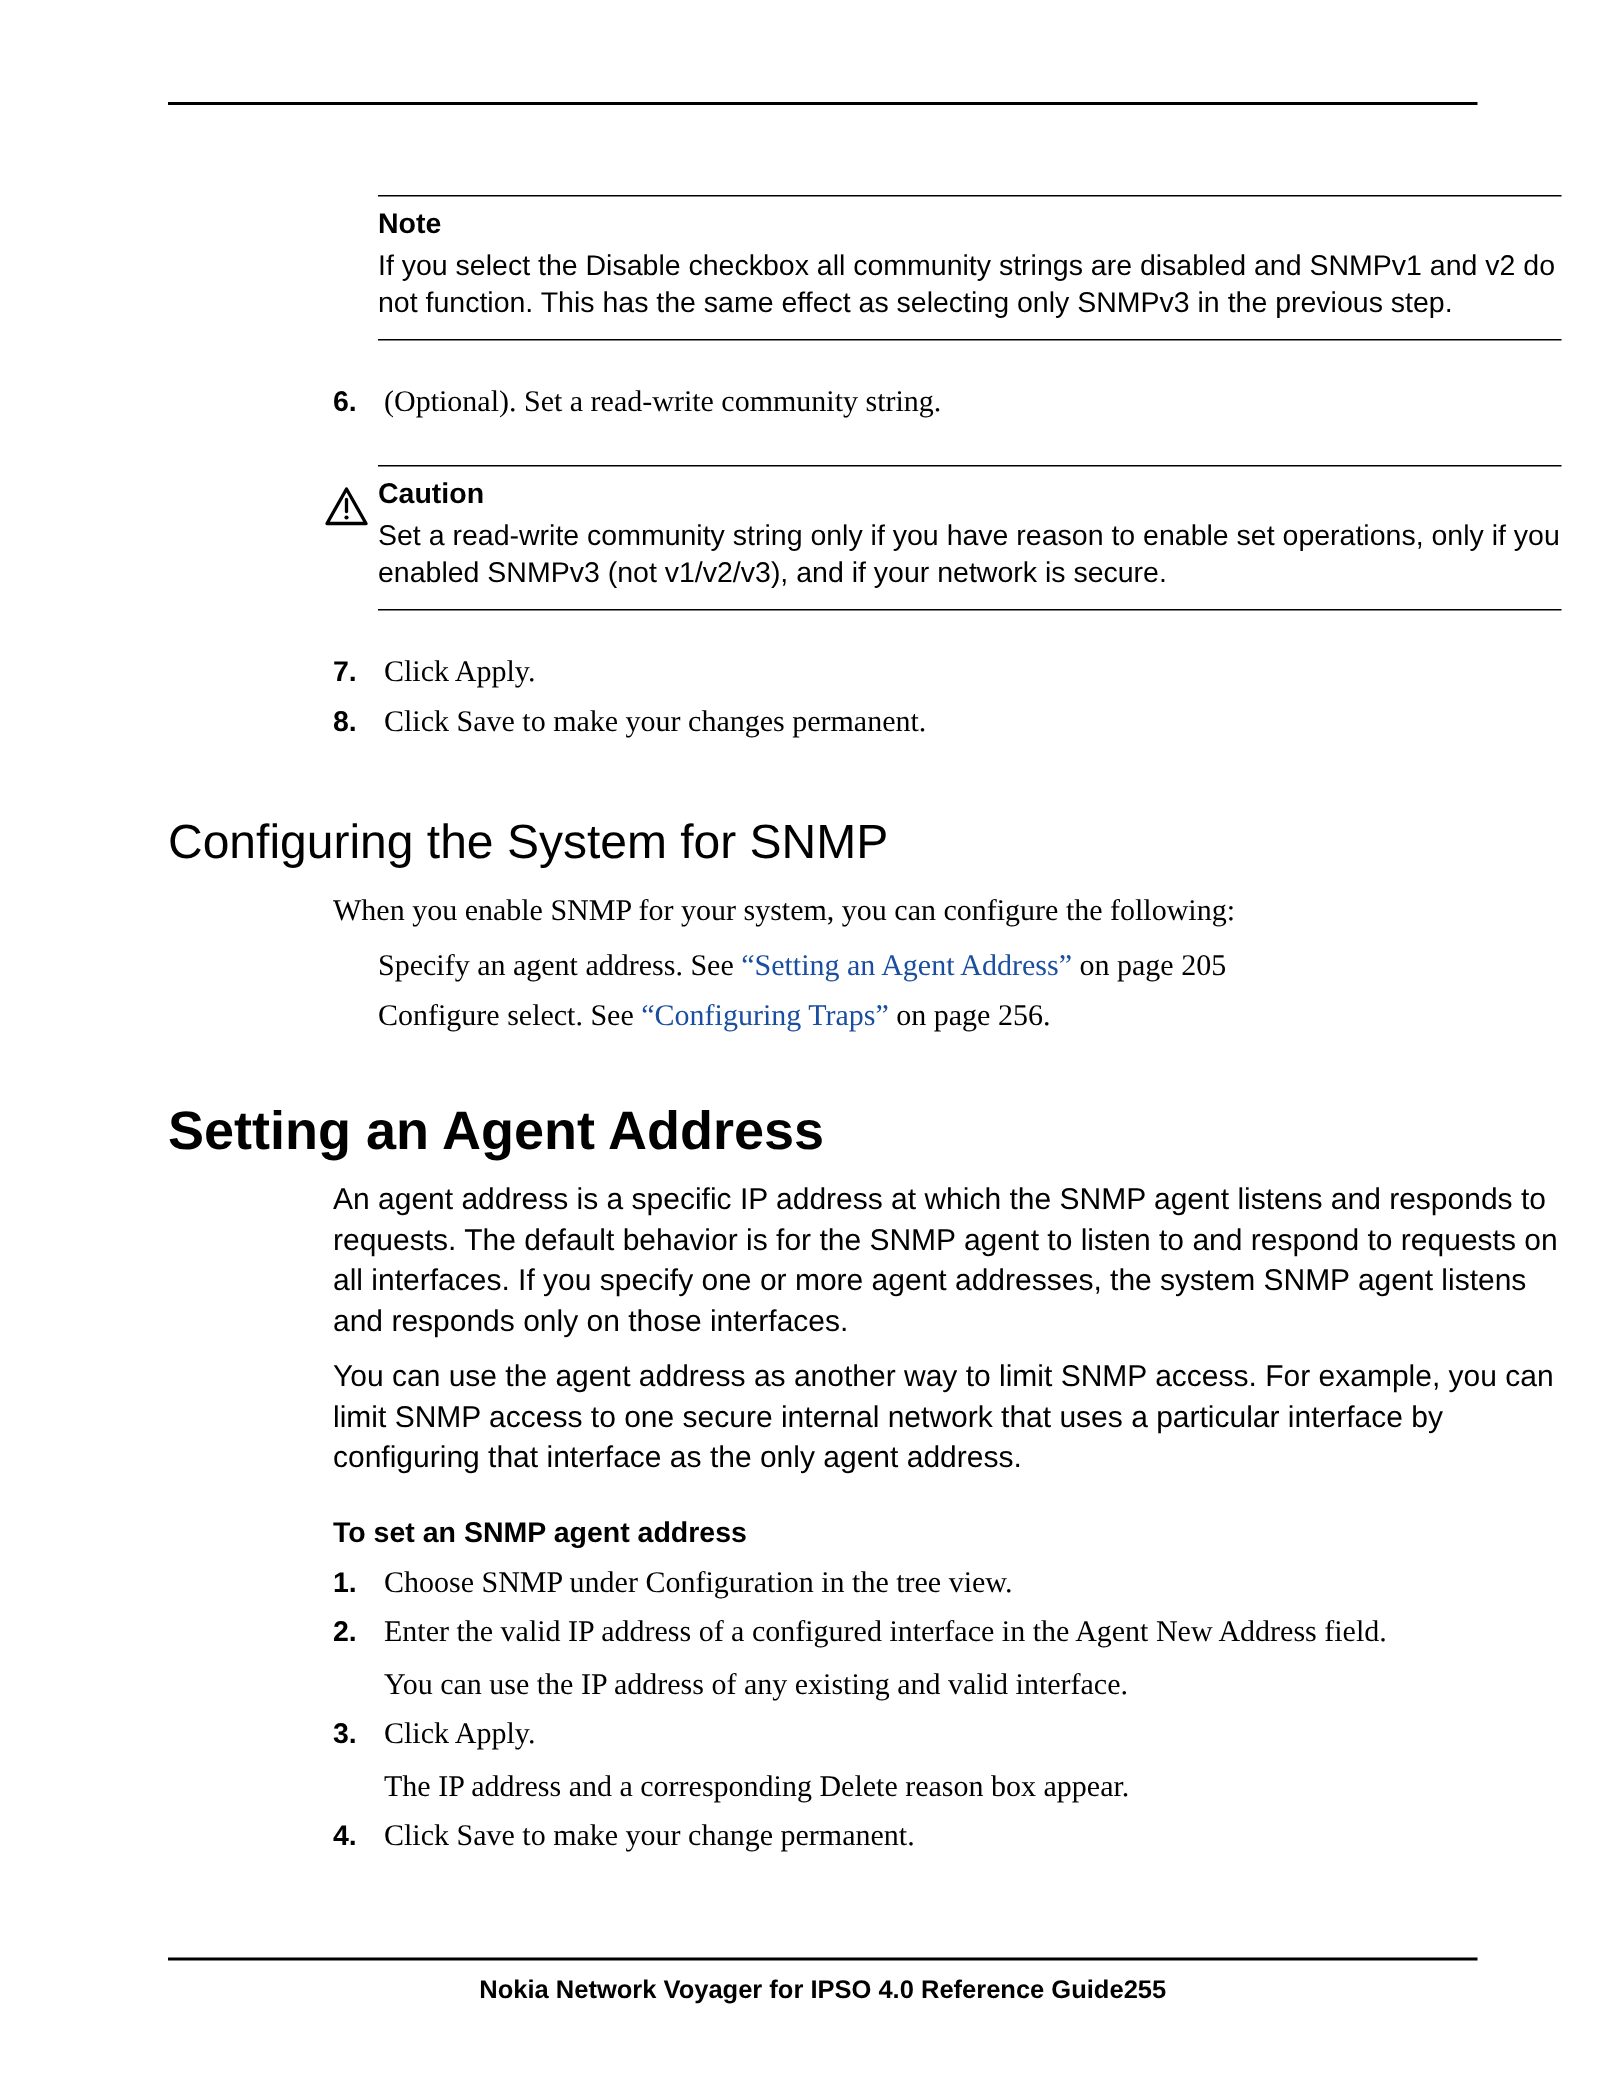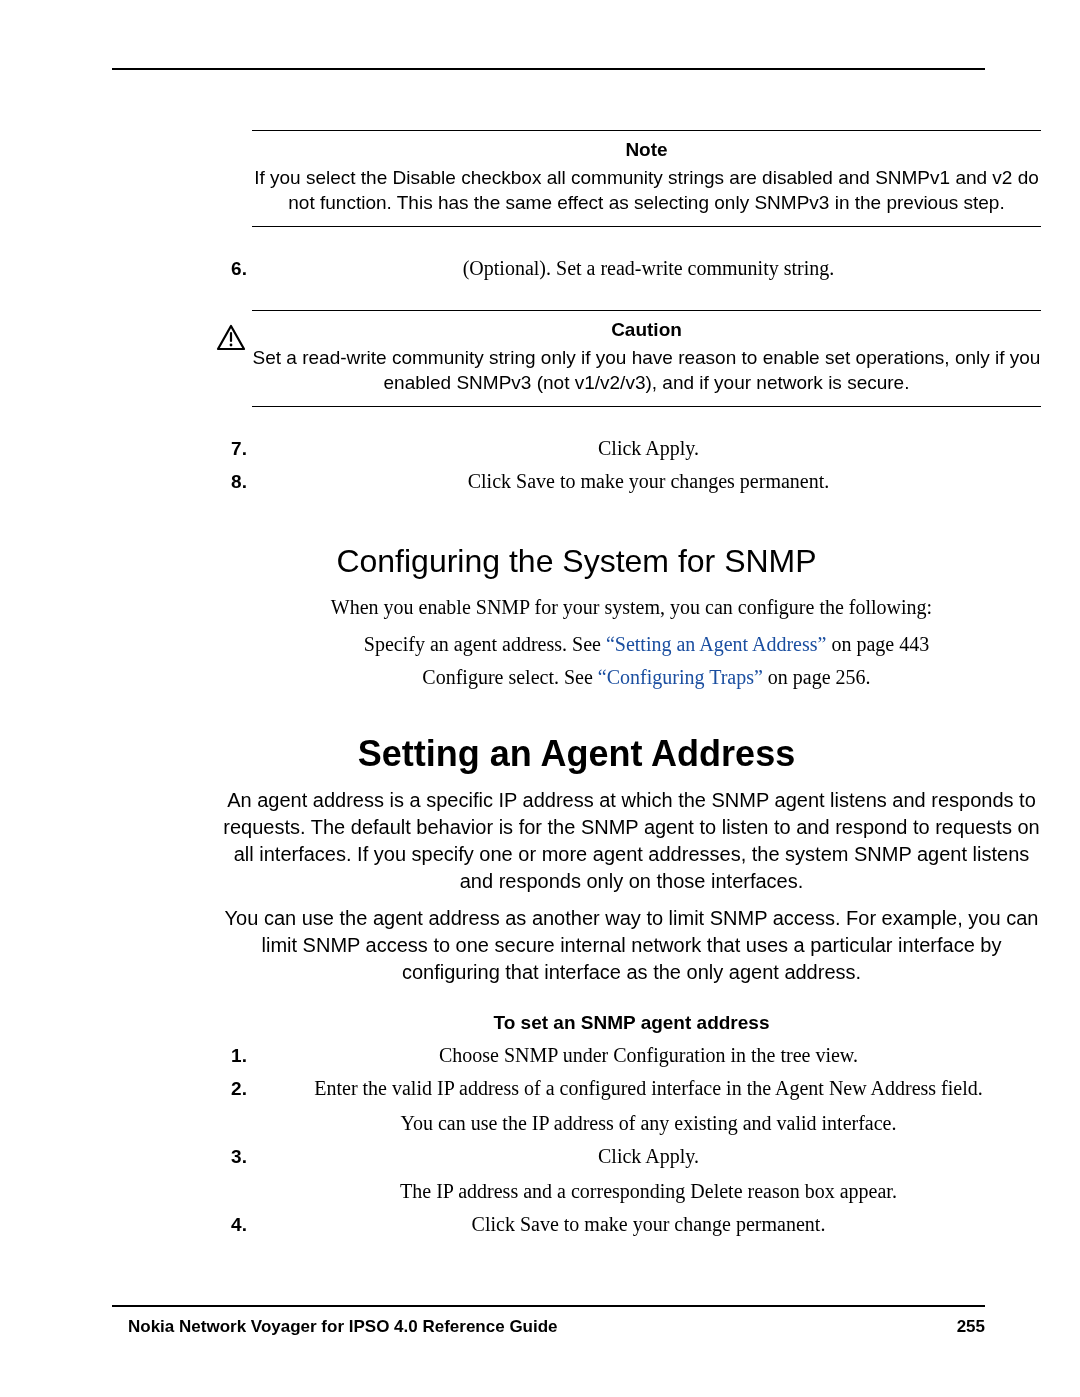--- a/index.html
+++ b/index.html
@@ -16,21 +16,20 @@
     box-sizing: border-box;
     padding: 68px 0 0 0;
   }
   .hr-top {
     border: none;
     border-top: 2px solid #000;
     margin: 0 95px 60px 112px;
   }
   .content {
     margin: 0 39px 0 112px;
-    text-align: center;
   }
   
   .callout {
     margin-left: 110px; 
     margin-right: 0;
     position: relative;
     font-family: Arial, Helvetica, sans-serif;
     font-size: 19px;
     line-height: 1.35;
   }
@@ -135,25 +134,24 @@
     left: 112px;
     right: 95px;
     bottom: 60px;
   }
   .footer .rule {
     border-top: 2px solid #000;
     margin-bottom: 10px;
   }
   .footer .bar {
     display: flex;
-    justify-content: space-between;
+    justify-content: center;
     font-family: Arial, Helvetica, sans-serif;
     font-weight: 700;
     font-size: 17px;
-    margin-left: 16px;
   }
   .spacer-sm { height: 22px; }
 </style>
 </head>
 <body>
 
 <div class="page">
   <hr class="hr-top">
 
   <div class="content">
@@ -202,21 +200,21 @@
         <div class="txt">Click Save to make your changes permanent.</div>
       </div>
     </div>
 
     <h1 class="section">Configuring the System for SNMP</h1>
 
     <p class="intro">When you enable SNMP for your system, you can configure the following:</p>
 
     <ul class="bullets">
       <li>
-        <span>Specify an agent address. See </span><span class="xref">“Setting an Agent Address”</span><span> on page 443</span>
+        <span>Specify an agent address. See </span><span class="xref">“Setting an Agent Address”</span><span> on page 205</span>
       </li>
       <li>
         <span>Configure select. See </span><span class="xref">“Configuring Traps”</span><span> on page 256.</span>
       </li>
     </ul>
 
     <h2 class="subsection">Setting an Agent Address</h2>
 
     <p class="body">An agent address is a specific IP address at which the SNMP agent listens and responds to requests. The default behavior is for the SNMP agent to listen to and respond to requests on all interfaces. If you specify one or more agent addresses, the system SNMP agent listens and responds only on those interfaces.</p>
     <p class="body">You can use the agent address as another way to limit SNMP access. For example, you can limit SNMP access to one secure internal network that uses a particular interface by configuring that interface as the only agent address.</p>

